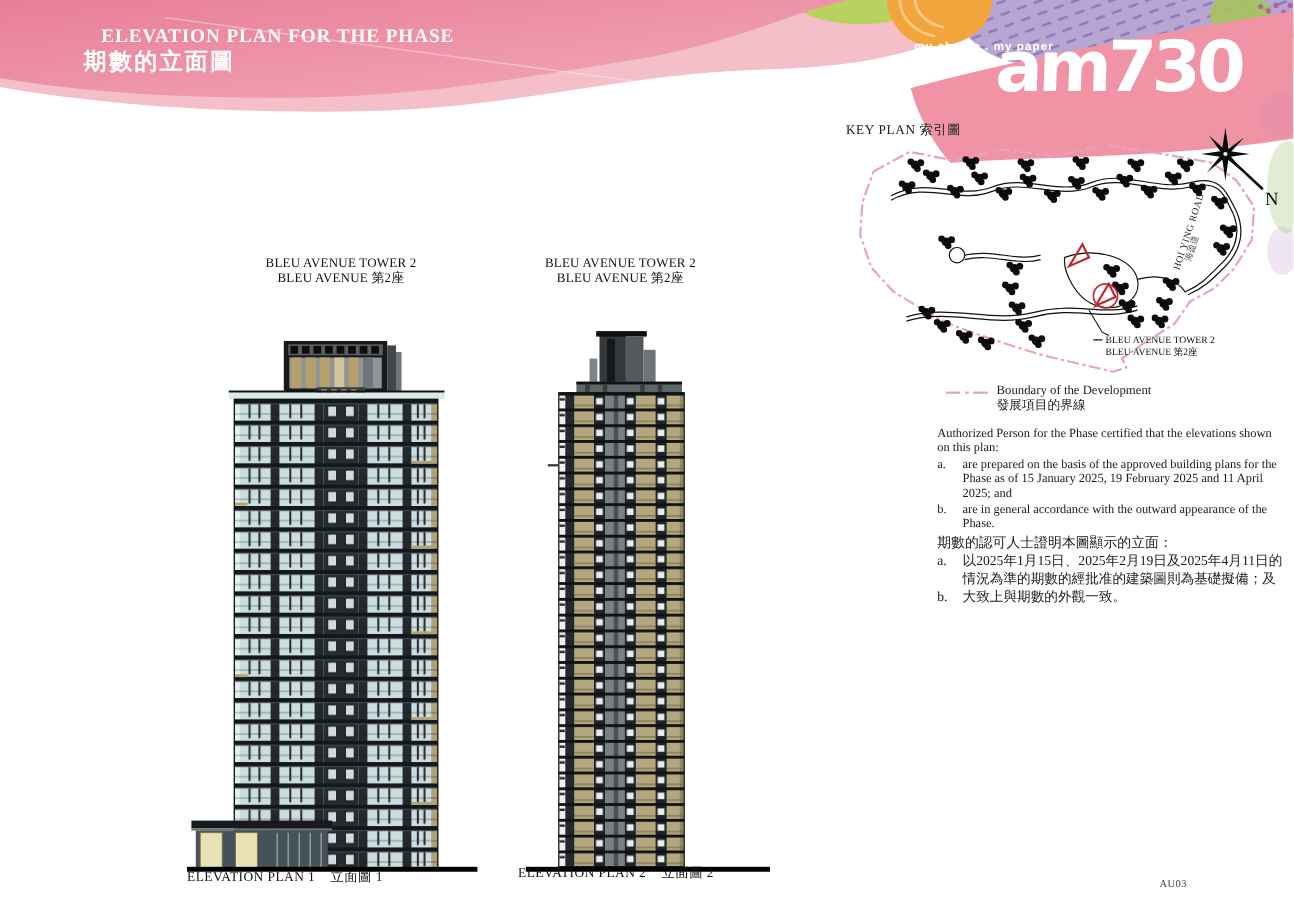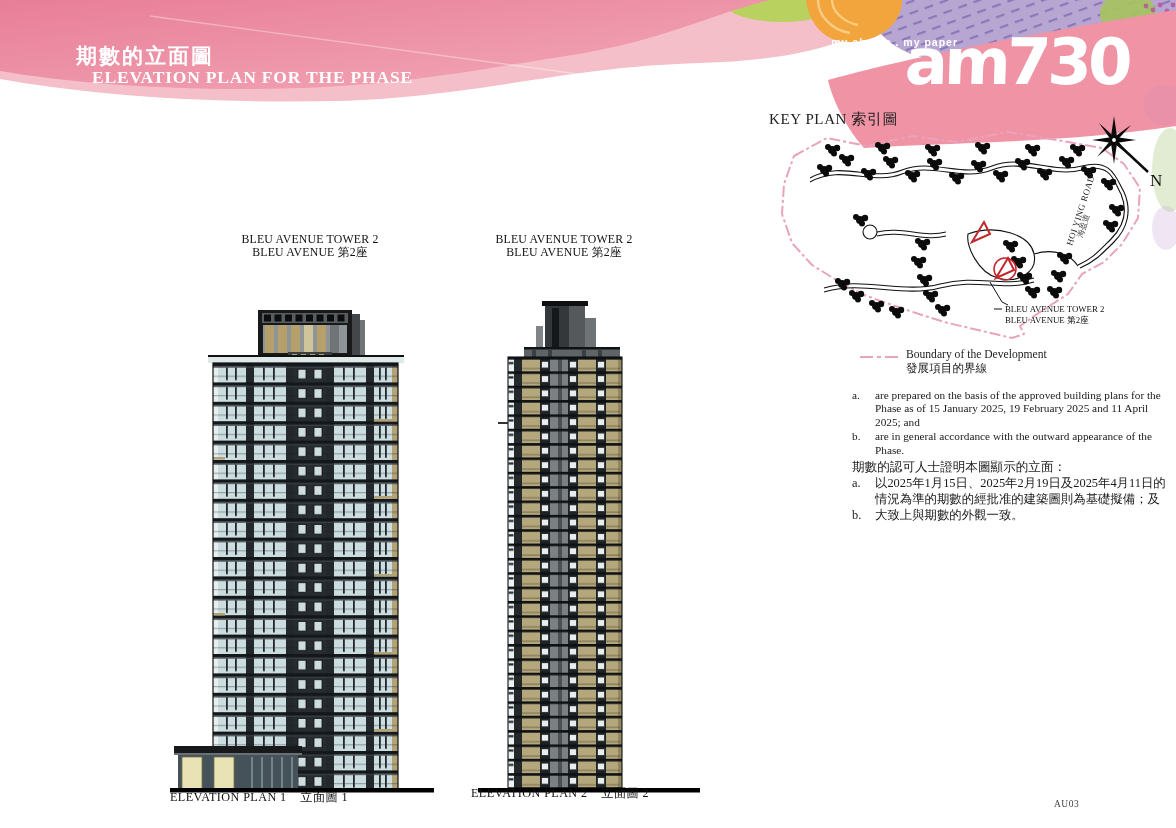--- a/index.html
+++ b/index.html
@@ -1,38 +1,38 @@
 <!DOCTYPE html>
 <html><head>
 <meta charset="utf-8">
 <style>
   html,body{margin:0;padding:0;background:#fff;}
   #page{position:relative;width:1176px;height:828px;background:#fff;overflow:hidden;
         font-family:"Liberation Serif",serif;color:#1a1a1a;}
   .abs{position:absolute;}
   
-  .hdr-en{left:92px;top:22px;font-size:17.5px;font-weight:bold;letter-spacing:.8px;color:#fff;margin-top:45px;}
+  .hdr-en{left:92px;top:22px;font-size:17.5px;font-weight:bold;letter-spacing:.8px;color:#fff;}
   .hdr-zh{left:76px;top:42px;font-size:21px;font-weight:bold;color:#fff;letter-spacing:2px;}
   
   .tagline{right:218px;top:36px;font-size:10.5px;font-weight:bold;color:#fff;
            font-family:"Liberation Sans",sans-serif;letter-spacing:1px;}
   .brand{right:48px;top:30px;font-size:64px;line-height:64px;font-weight:bold;color:#fff;
          font-family:"DejaVu Sans",sans-serif;letter-spacing:-4px;transform:skewX(-2deg);}
   
-  .kp-title{left:769px;top:110px;font-size:15px;letter-spacing:.6px;color:#222;}
+  .kp-title{left:769px;top:110px;font-size:12px;letter-spacing:.6px;color:#222;}
   
   .leg-line{left:860px;top:356px;width:42px;height:2.4px;
     background:repeating-linear-gradient(90deg,#e8a3bd 0 13px,rgba(0,0,0,0) 13px 17px,#e8a3bd 17px 21px,rgba(0,0,0,0) 21px 25px);}
   .leg-text{left:906px;top:348px;font-size:11.6px;line-height:13.6px;color:#222;}
   
   .cert{left:852px;top:388px;width:314px;font-size:11.3px;line-height:13.4px;color:#1a1a1a;}
   .cert .item{display:flex;margin-top:1px;}
   .cert .mk{width:23px;flex:0 0 23px;}
   .cert .zh{font-size:12.4px;line-height:15.4px;}
-  .cert .zh-intro{margin-top:3px;font-size:12.6px;}
+  .cert .zh-intro{margin-top:3px;font-size:12.6px;font-family:Liberation Mono, monospace;}
   
   .tlabel{font-size:11.8px;line-height:13.4px;text-align:center;color:#111;letter-spacing:.2px;}
   .plabel{font-size:12.2px;color:#111;letter-spacing:.4px;}
   .footer-code{left:1054px;top:799px;font-size:9.5px;color:#444;letter-spacing:.5px;}
   svg{display:block;}
 </style>
 </head>
 <body>
 
 <div id="page">
@@ -185,20 +185,21 @@
     <text x="62" y="74" font-size="17" font-family="Liberation Serif,serif" fill="#111">N</text>
   </svg>
 
   <div class="abs leg-line"></div>
   <div class="abs leg-text">
     <div>Boundary of the Development</div>
     <div>發展項目的界線</div>
   </div>
 
   <div class="abs cert">
+    <div>Authorized Person for the Phase certified that the elevations shown on this plan:</div>
     <div class="item">
       <div class="mk">a.</div>
       <div>are prepared on the basis of the approved building plans for the Phase as of 15 January 2025, 19 February 2025 and 11 April 2025; and</div>
     </div>
     <div class="item">
       <div class="mk">b.</div>
       <div>are in general accordance with the outward appearance of the Phase.</div>
     </div>
     <div class="zh zh-intro">期數的認可人士證明本圖顯示的立面：</div>
     <div class="item zh">

